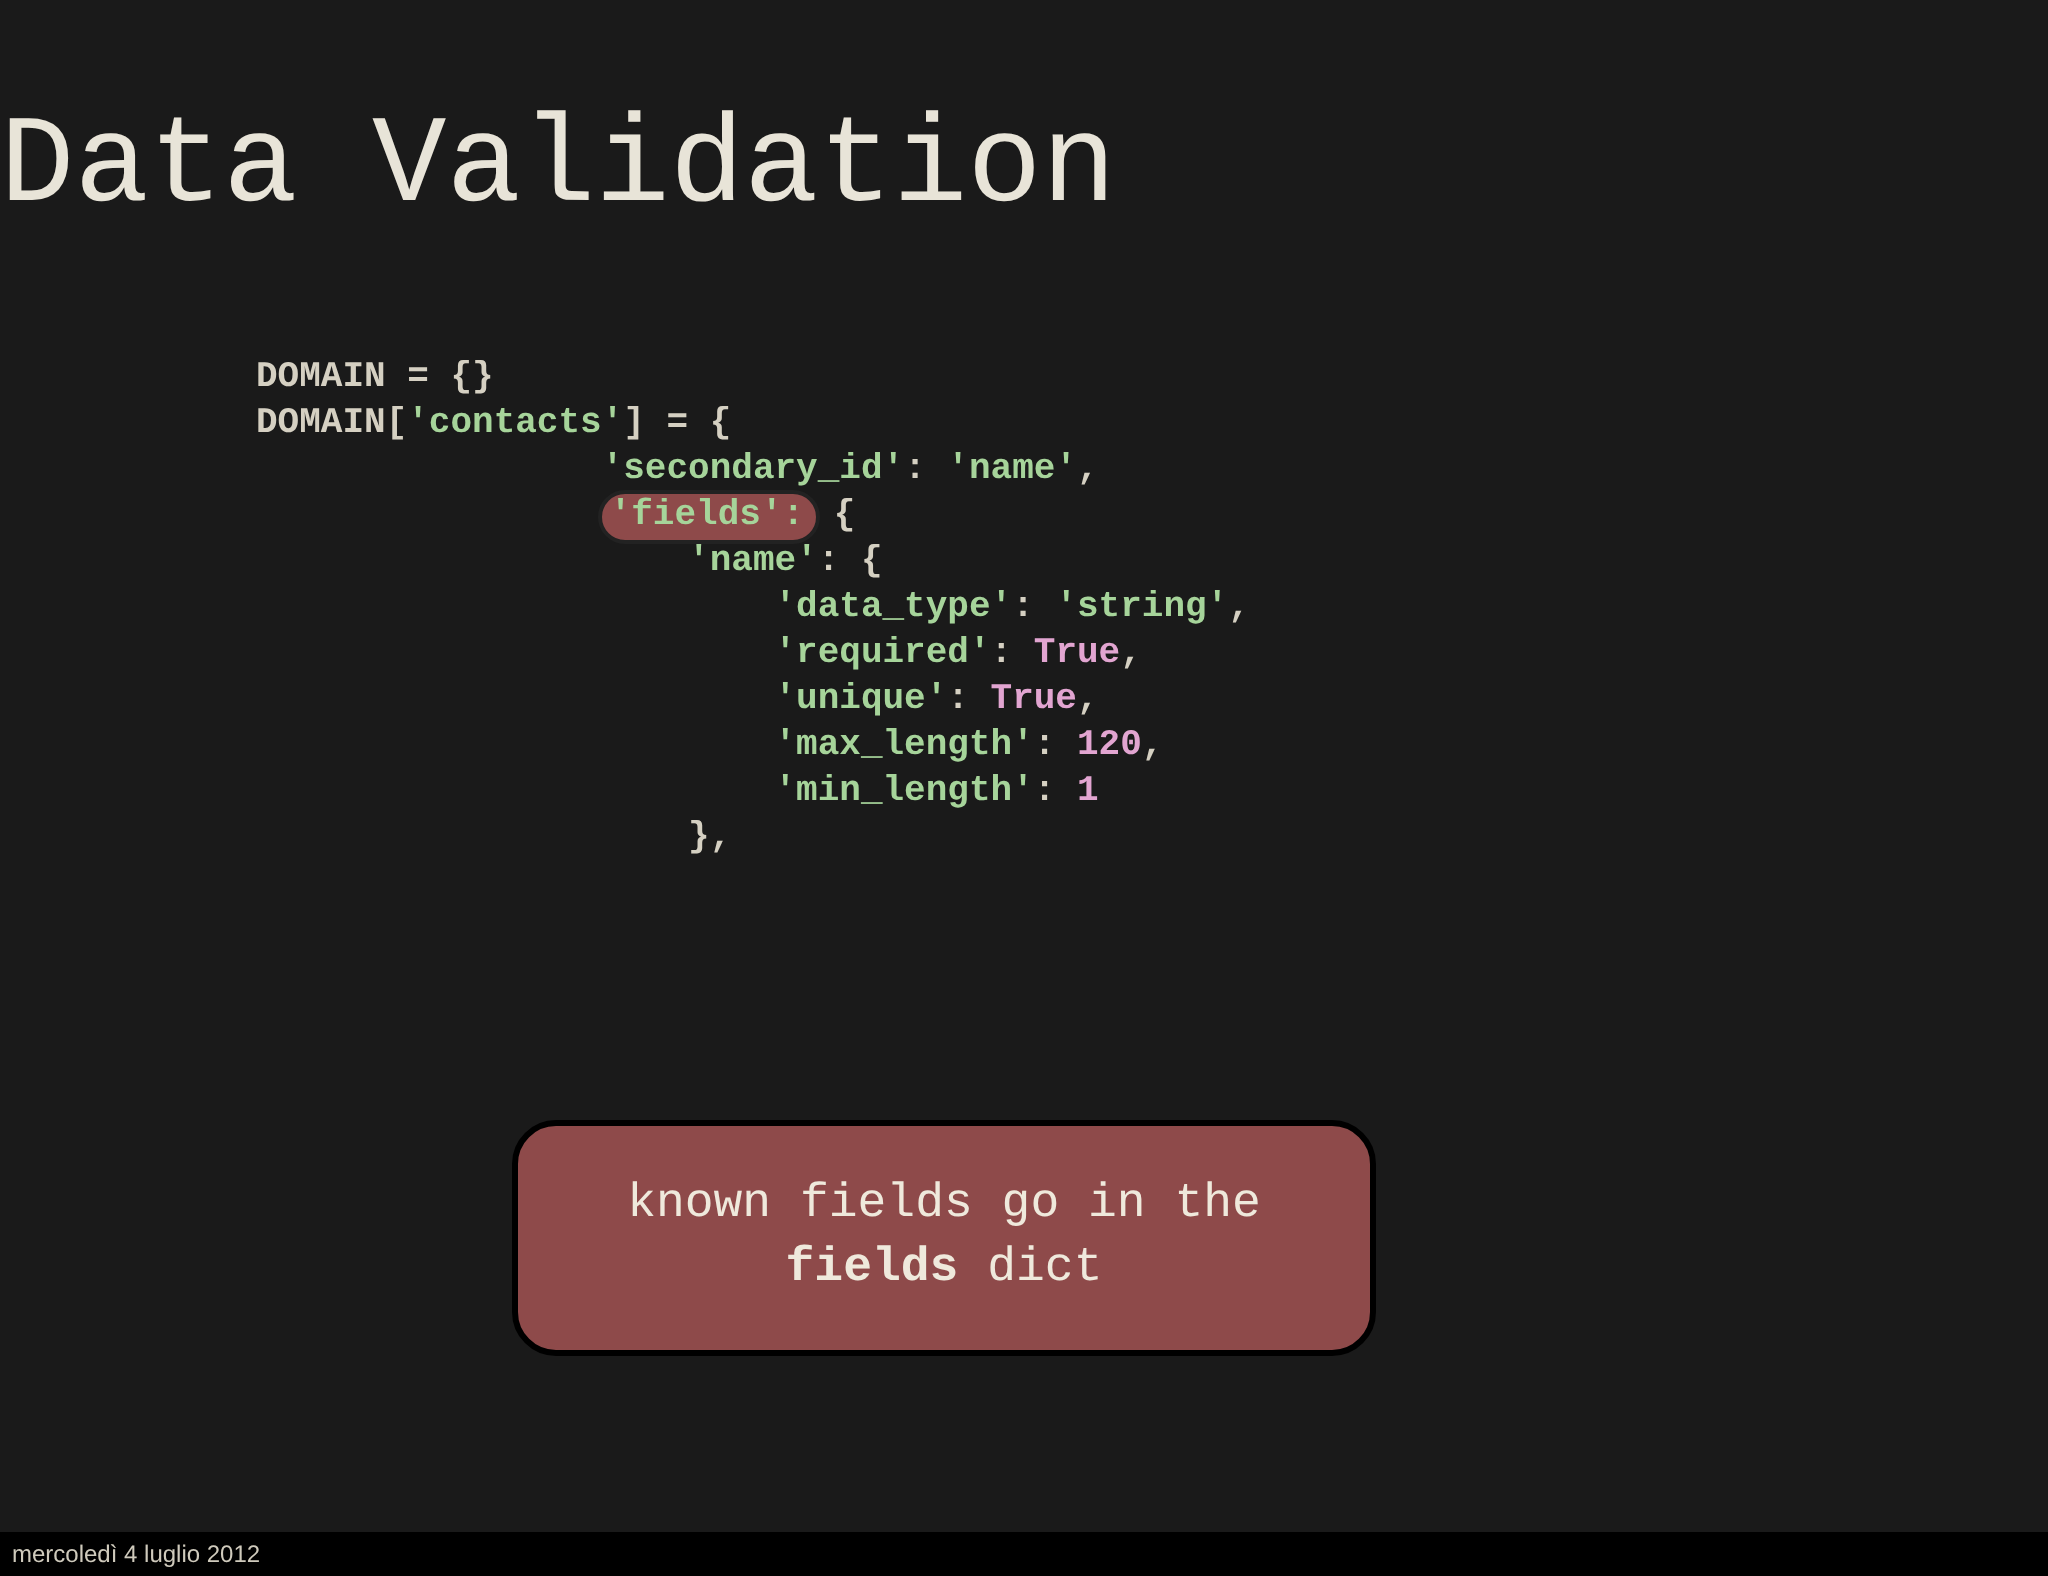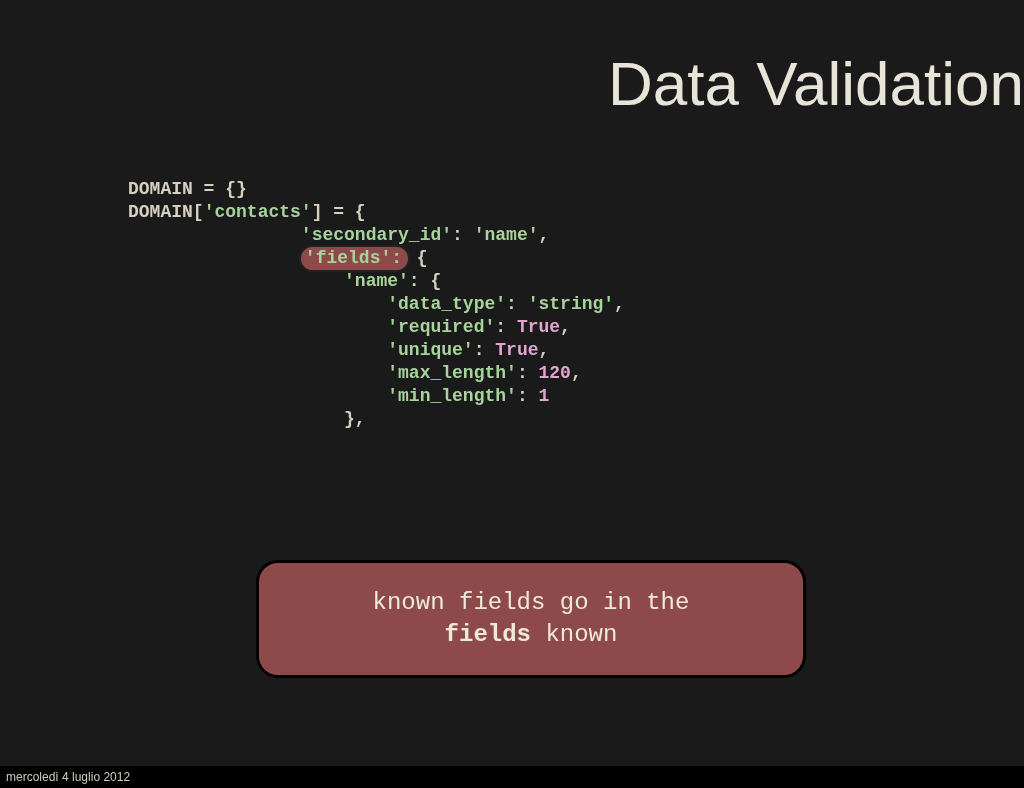--- a/index.html
+++ b/index.html
@@ -11,24 +11,24 @@
     position: relative;
   }
   .slide {
     width: 100%;
     height: 100%;
     position: relative;
   }
   .title {
     font-size: 62px;
     font-weight: normal;
-    text-align: right;
+    text-align: left;
     padding-top: 48px;
     color: #e8e4d8;
-    font-family: Liberation Sans, sans-serif;
+    font-family: Liberation Mono, monospace;
   }
   .code-block {
     font-family: 'Courier New', Courier, monospace;
     font-size: 18px;
     font-weight: bold;
     line-height: 1.28;
     white-space: pre;
     position: absolute;
     top: 178px;
     left: 128px;
@@ -42,21 +42,21 @@
     background: #8e4a4a;
     border: 2px solid #222;
     border-radius: 16px;
     padding: 0px 6px 0px 4px;
     margin: -2px -4px -2px -2px;
   }
   .callout {
     position: absolute;
     top: 560px;
     left: 256px;
-    width: 550px;
+    width: 432px;
     height: 118px;
     background: #8e4a4a;
     border: 3px solid #000;
     border-radius: 22px;
     display: flex;
     flex-direction: column;
     align-items: center;
     justify-content: center;
     font-family: 'Courier New', Courier, monospace;
     font-size: 24px;
@@ -92,20 +92,20 @@
 <span>                    <span class="kw-str">'name'</span><span>: {</span></span>
 <span>                        <span class="kw-str">'data_type'</span><span>: </span><span class="kw-str">'string'</span><span>,</span></span>
 <span>                        <span class="kw-str">'required'</span><span>: </span><span class="kw-const">True</span><span>,</span></span>
 <span>                        <span class="kw-str">'unique'</span><span>: </span><span class="kw-const">True</span><span>,</span></span>
 <span>                        <span class="kw-str">'max_length'</span><span>: </span><span class="kw-num">120</span><span>,</span></span>
 <span>                        <span class="kw-str">'min_length'</span><span>: </span><span class="kw-num">1</span></span>
 <span>                    <span>},</span></span></div>
 
   <div class="callout">
     <div>known fields go in the</div>
-    <div><span class="bold">fields</span><span> known</span></div>
+    <div><span class="bold">fields</span><span> dict</span></div>
   </div>
 
   <div class="footer">
     <span>mercoledì 4 luglio 2012</span>
   </div>
 
 </div>
 
 </body></html>

